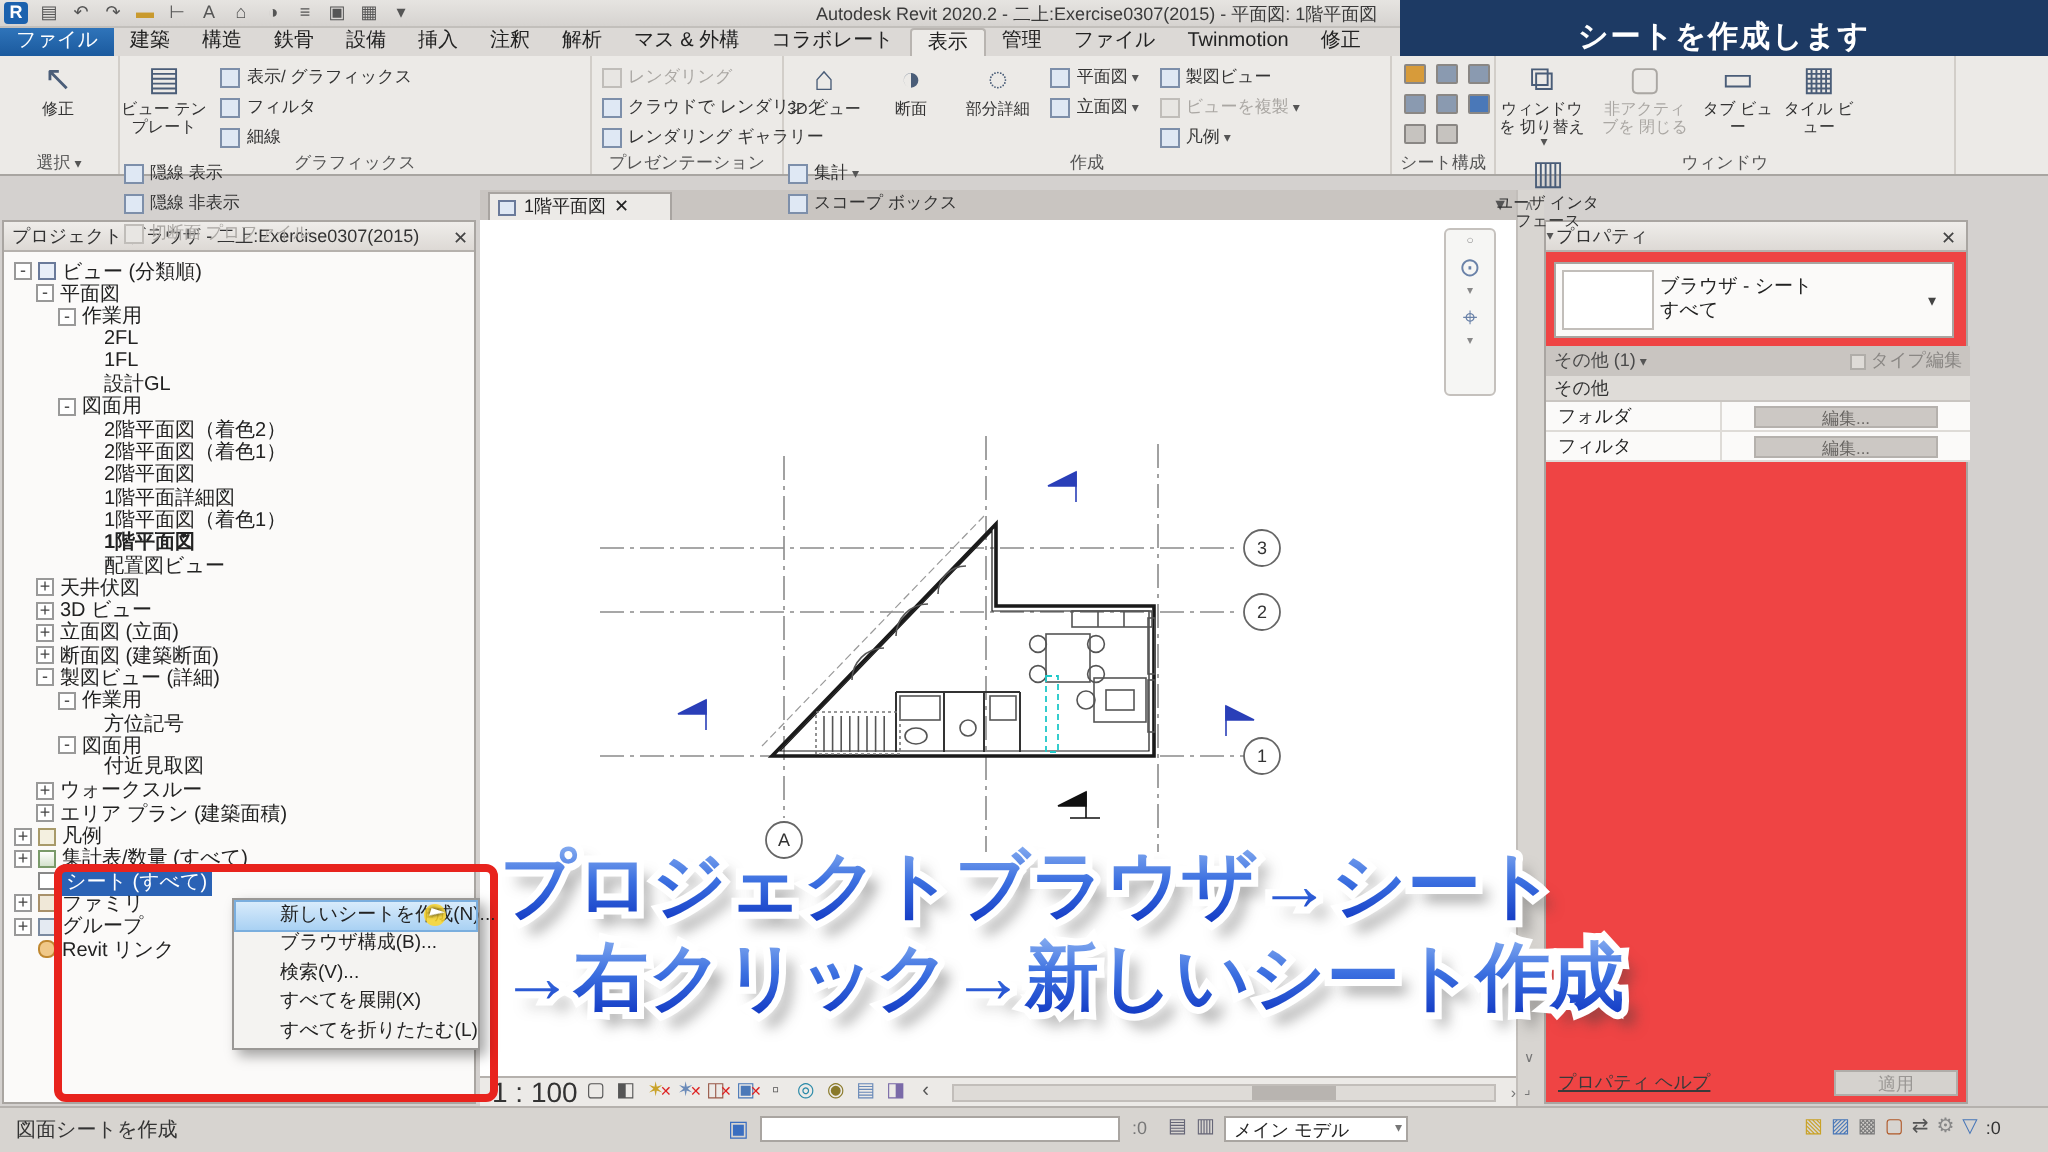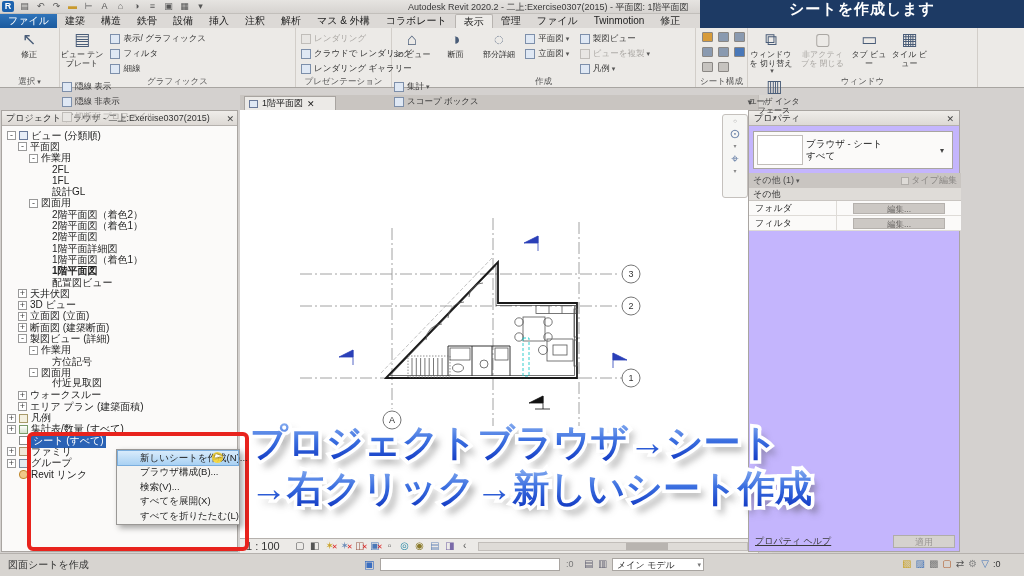--- a/index.html
+++ b/index.html
@@ -8,21 +8,21 @@
   
   #titlebar{position:absolute;left:0;top:0;width:1024px;height:14px;
     background:linear-gradient(#e6e4e1,#d6d3d0);border-bottom:1px solid #c2bfbb;z-index:5}
   #qat{position:absolute;left:2px;top:1px;display:flex;align-items:center;gap:5px}
   .qico{font-size:9px;line-height:11px;color:#555;width:11px;text-align:center}
   #rlogo{width:12px;height:11px;background:#1c62ae;color:#fff;font-weight:bold;font-size:9px;
     line-height:11px;text-align:center;border-radius:2px}
   #apptitle{position:absolute;left:408px;top:1px;font-size:9px;color:#3a3a3a;white-space:nowrap}
   
   #banner{position:absolute;right:0;top:0;width:324px;height:28px;background:#1d3a64;z-index:60;
-    display:flex;align-items:flex-start;justify-content:center;color:#fff;font-size:15px;font-weight:bold;letter-spacing:1px}
+    display:flex;align-items:flex-end;justify-content:center;color:#fff;font-size:15px;font-weight:bold;letter-spacing:1px}
   
   #tabrow{position:absolute;left:0;top:14px;width:1024px;height:14px;background:#dcd9d6;display:flex;align-items:flex-end}
   .tab{font-size:10px;color:#222;padding:1px 8px;height:14px;line-height:12px;white-space:nowrap}
   .tab.file{background:linear-gradient(#2f74ba,#1b5a9e);color:#fff}
   .tab.active{background:#eceae7;border:1px solid #b8b4b0;border-bottom:none;border-radius:2px 2px 0 0}
   
   #ribbon{position:absolute;left:0;top:28px;width:1024px;height:60px;background:#eceae7;border-bottom:1px solid #a8a5a1;z-index:4}
   .panel{position:absolute;top:0;height:59px;border-right:1px solid #d2cec9}
   .plabel{position:absolute;bottom:0;left:0;right:0;text-align:center;font-size:8.5px;color:#555;height:11px}
   .bigbtn{display:inline-flex;flex-direction:column;align-items:center;width:44px;padding-top:2px;vertical-align:top}
@@ -64,30 +64,30 @@
   #viewtab .vico{width:9px;height:8px;border:1px solid #6a7a9a;background:#dfe8f4}
   #viewtabmenu{position:absolute;right:4px;top:3px;font-size:8px;color:#555}
   #canvas{position:absolute;left:240px;top:110px;width:518px;height:428px;background:#fff;z-index:1}
   #navbar{position:absolute;right:10px;top:4px;width:26px;height:84px;background:rgba(246,245,243,.95);
     border:1px solid #c5c1bd;border-radius:3px;display:flex;flex-direction:column;align-items:center;padding-top:3px;gap:2px}
   #navbar .nico{font-size:13px;color:#6a82a8;line-height:15px}
   #navbar .tiny{font-size:6px;color:#888;line-height:6px}
   
   #viewctl{position:absolute;left:240px;top:538px;width:518px;height:15px;background:#eceae7;
     border-top:1px solid #b5b1ad;display:flex;align-items:center;gap:3px;padding-left:6px;z-index:2}
-  #scalelabel{font-size:11px;color:#333;margin-right:11px;white-space:nowrap}
+  #scalelabel{font-size:14px;color:#333;margin-right:0;white-space:nowrap}
   .vcico{position:relative;font-size:10px;line-height:12px;color:#5b7da8;width:12px;text-align:center}
   .vcico .xbadge{position:absolute;right:-2px;bottom:-1px;color:#d22;font-size:7px;font-weight:bold}
   #hscroll{position:relative;flex:1;height:9px;margin:0 4px;background:#dedbd7;border:1px solid #c2beba}
   #hthumb{position:absolute;left:55%;width:42px;top:0;bottom:0;background:#b8b4b0}
   
   #vstrip{position:absolute;left:758px;top:95px;width:14px;height:458px;background:#d8d5d1;z-index:1;border-left:1px solid #c2beba}
   .varrow{position:absolute;left:3px;font-size:7px;color:#777}
   
-  #props{position:absolute;left:748px;top:110px;width:212px;height:442px;background:#c4b5fd;border:1px solid #a9a5a1;z-index:3}
+  #props{position:absolute;left:772px;top:110px;width:212px;height:442px;background:#ef4444;border:1px solid #a9a5a1;z-index:3}
   #prhead{height:15px;background:linear-gradient(#efedea,#ddd9d5);border-bottom:1px solid #b5b1ad;
     font-size:9px;color:#333;line-height:15px;padding-left:5px}
   #prclose{position:absolute;right:5px;top:1px;font-size:9px;color:#444}
   #typesel{position:absolute;left:4px;top:20px;width:200px;height:38px;background:#fbfaf9;border:1px solid #a9a5a1;display:flex}
   #typethumb{width:46px;height:30px;background:#fff;border:1px solid #c2beba;margin:3px}
   #typetext{font-size:9.5px;color:#222;line-height:12px;padding-top:6px;flex:1}
   #typedd{width:12px;font-size:8px;color:#444;padding-top:14px}
   #otherrow{position:absolute;left:0px;top:62px;width:212px;height:15px;background:#c9c5c1;display:flex;align-items:center;font-size:9px;color:#4a4a4a}
   #otherrow .grp{padding-left:4px;flex:1}
   #typeedit{color:#8a8784;padding-right:4px;display:flex;align-items:center;gap:2px}

